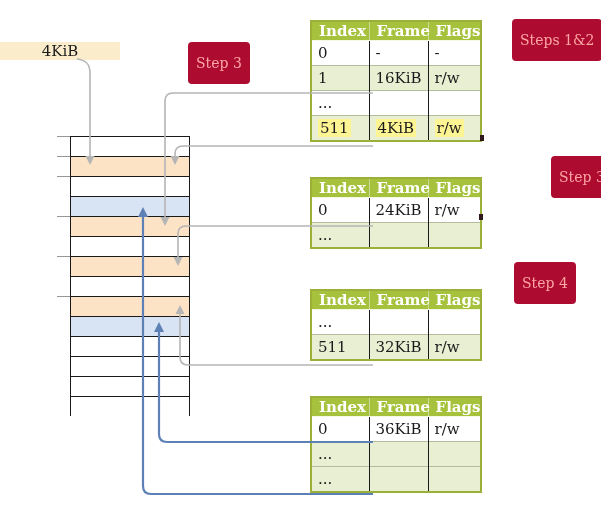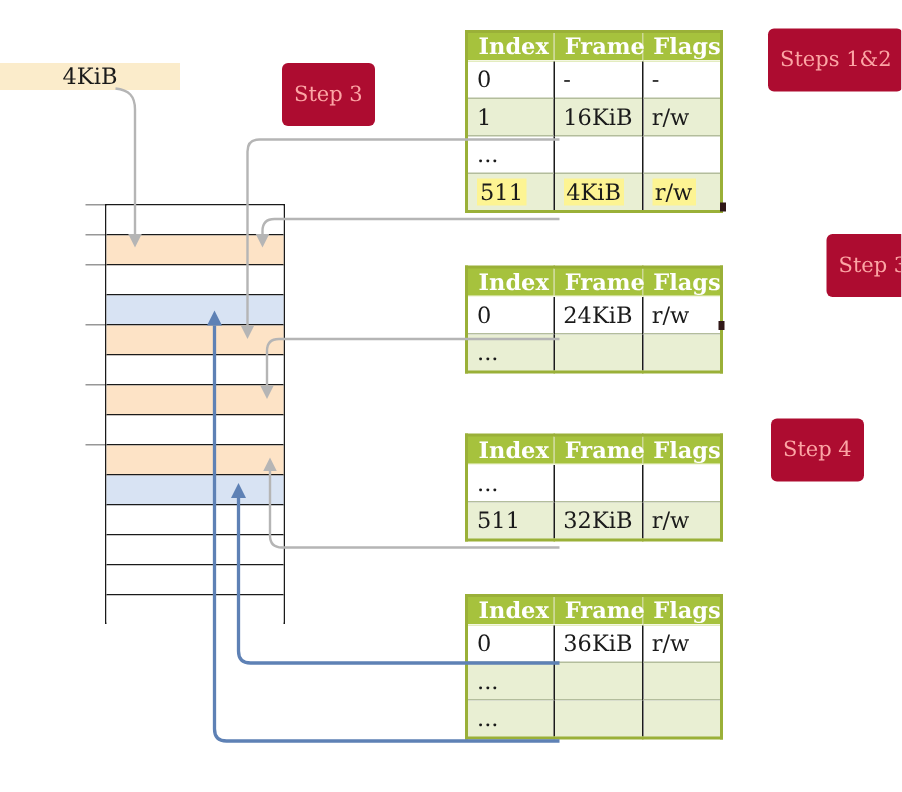--- a/index.html
+++ b/index.html
@@ -12,21 +12,21 @@
          font-family:"DejaVu Serif","Liberation Serif",serif;color:var(--ink);}
   
   .frame-box{position:absolute;left:0;top:42px;width:120px;height:18px;background:var(--cream);
              display:flex;align-items:center;justify-content:center;font-size:15px;}
   
   .badge{position:absolute;background:var(--badge);color:#fca5a5;font-size:14px;line-height:18px;
          padding:12px 8px;border-radius:4px;white-space:nowrap;}
   .badge.b0{left:188px;top:42px;}
   .badge.b12{left:512px;top:19px;}
   .badge.b3{left:519px;top:156px;margin-left:32px;}
-  .badge.b4{left:514px;top:279px;}
+  .badge.b4{left:514px;top:262px;}
   
   .memory{position:absolute;left:70px;top:136px;width:120px;height:280px;border:1px solid var(--ink);
           box-sizing:border-box;}
   .mrow{height:20px;box-sizing:border-box;border-bottom:1px solid var(--ink);}
   .mrow:last-child{border-bottom:none;}
   .mrow.white{background:#fff;}
   .mrow.peach{background:var(--peach);}
   .mrow.blue{background:var(--blue);}
   .tick{position:absolute;left:57px;width:13px;height:0;border-top:1px solid #979797;}
   

